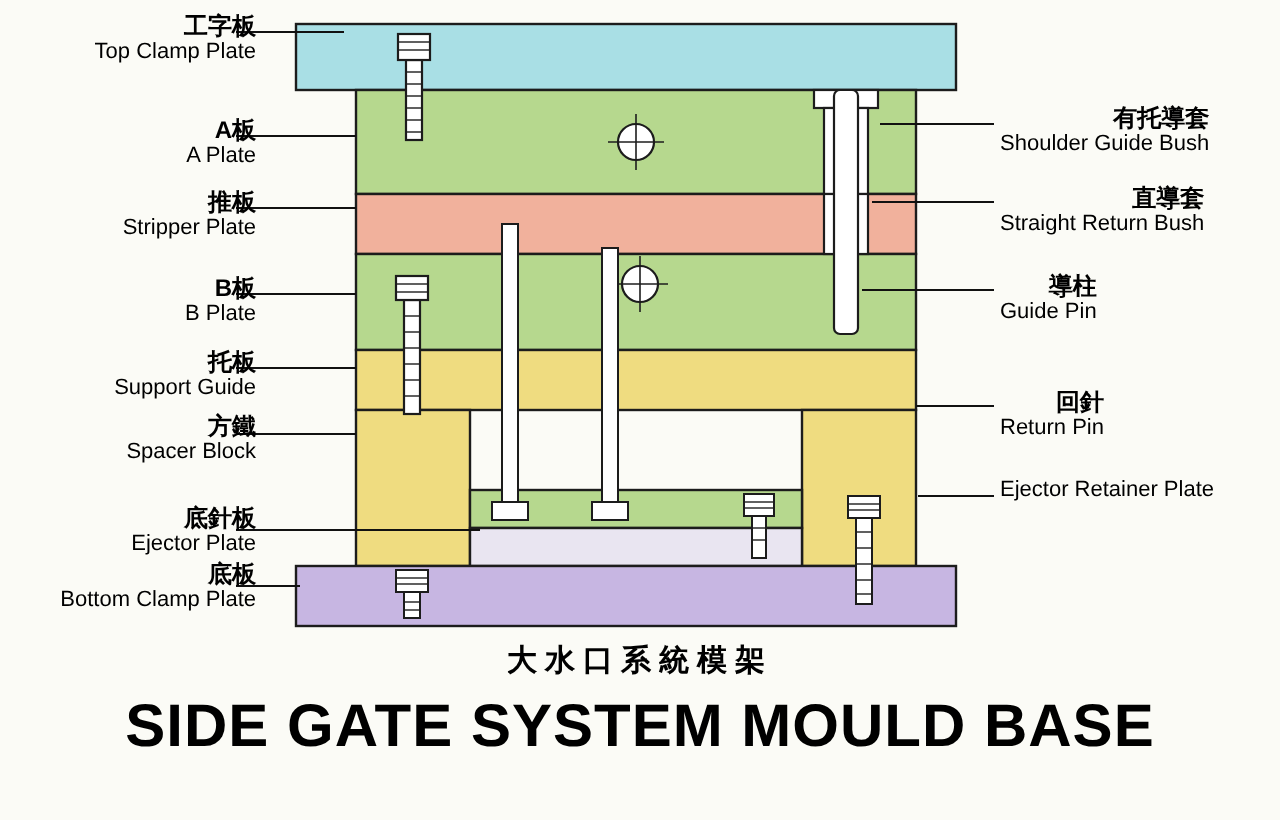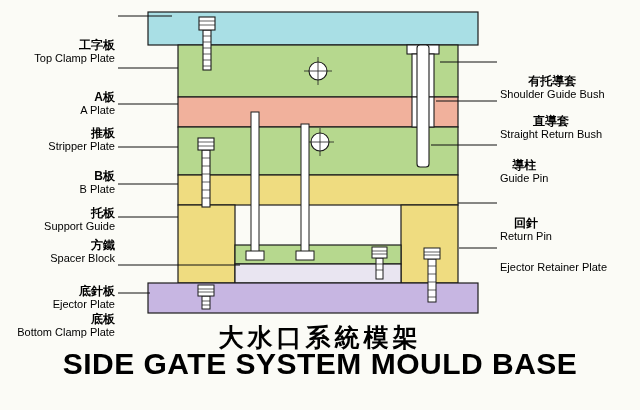--- a/index.html
+++ b/index.html
@@ -4,27 +4,27 @@
 <style>
   * { margin:0; padding:0; box-sizing:border-box; }
   html,body { width:640px; height:410px; }
   .stage {
     position:relative; width:640px; height:410px;
     background:#fbfbf6; overflow:hidden;
     font-family:"Liberation Sans", sans-serif; color:#000;
   }
   .diagram { position:absolute; left:0; top:0; width:640px; height:410px; }
   .label { position:absolute; white-space:nowrap; }
-  .label.left  { right:525px; text-align:right;margin-top:32px; }
-  .label.right { left:500px; text-align:center;margin-top:22px; }
+  .label.left  { right:512px; text-align:right; }
+  .label.right { left:500px; text-align:right; }
   .label .cn { font-size:12px; font-weight:bold; line-height:14px; }
   .label .en { font-size:11px; font-weight:normal; line-height:13px; }
   .title-cn {
     position:absolute; top:321px; left:0; width:100%; text-align:center;
-    font-size:25px; font-weight:bold; letter-spacing:4px;
+    font-size:15px; font-weight:bold; letter-spacing:4px;
   }
   .title-en {
     position:absolute; top:347px; left:0; width:100%; text-align:center;
     font-size:30px; font-weight:bold; letter-spacing:0.5px;
   }
 </style>
 </head>
 <body>
 
 <div class="stage">

